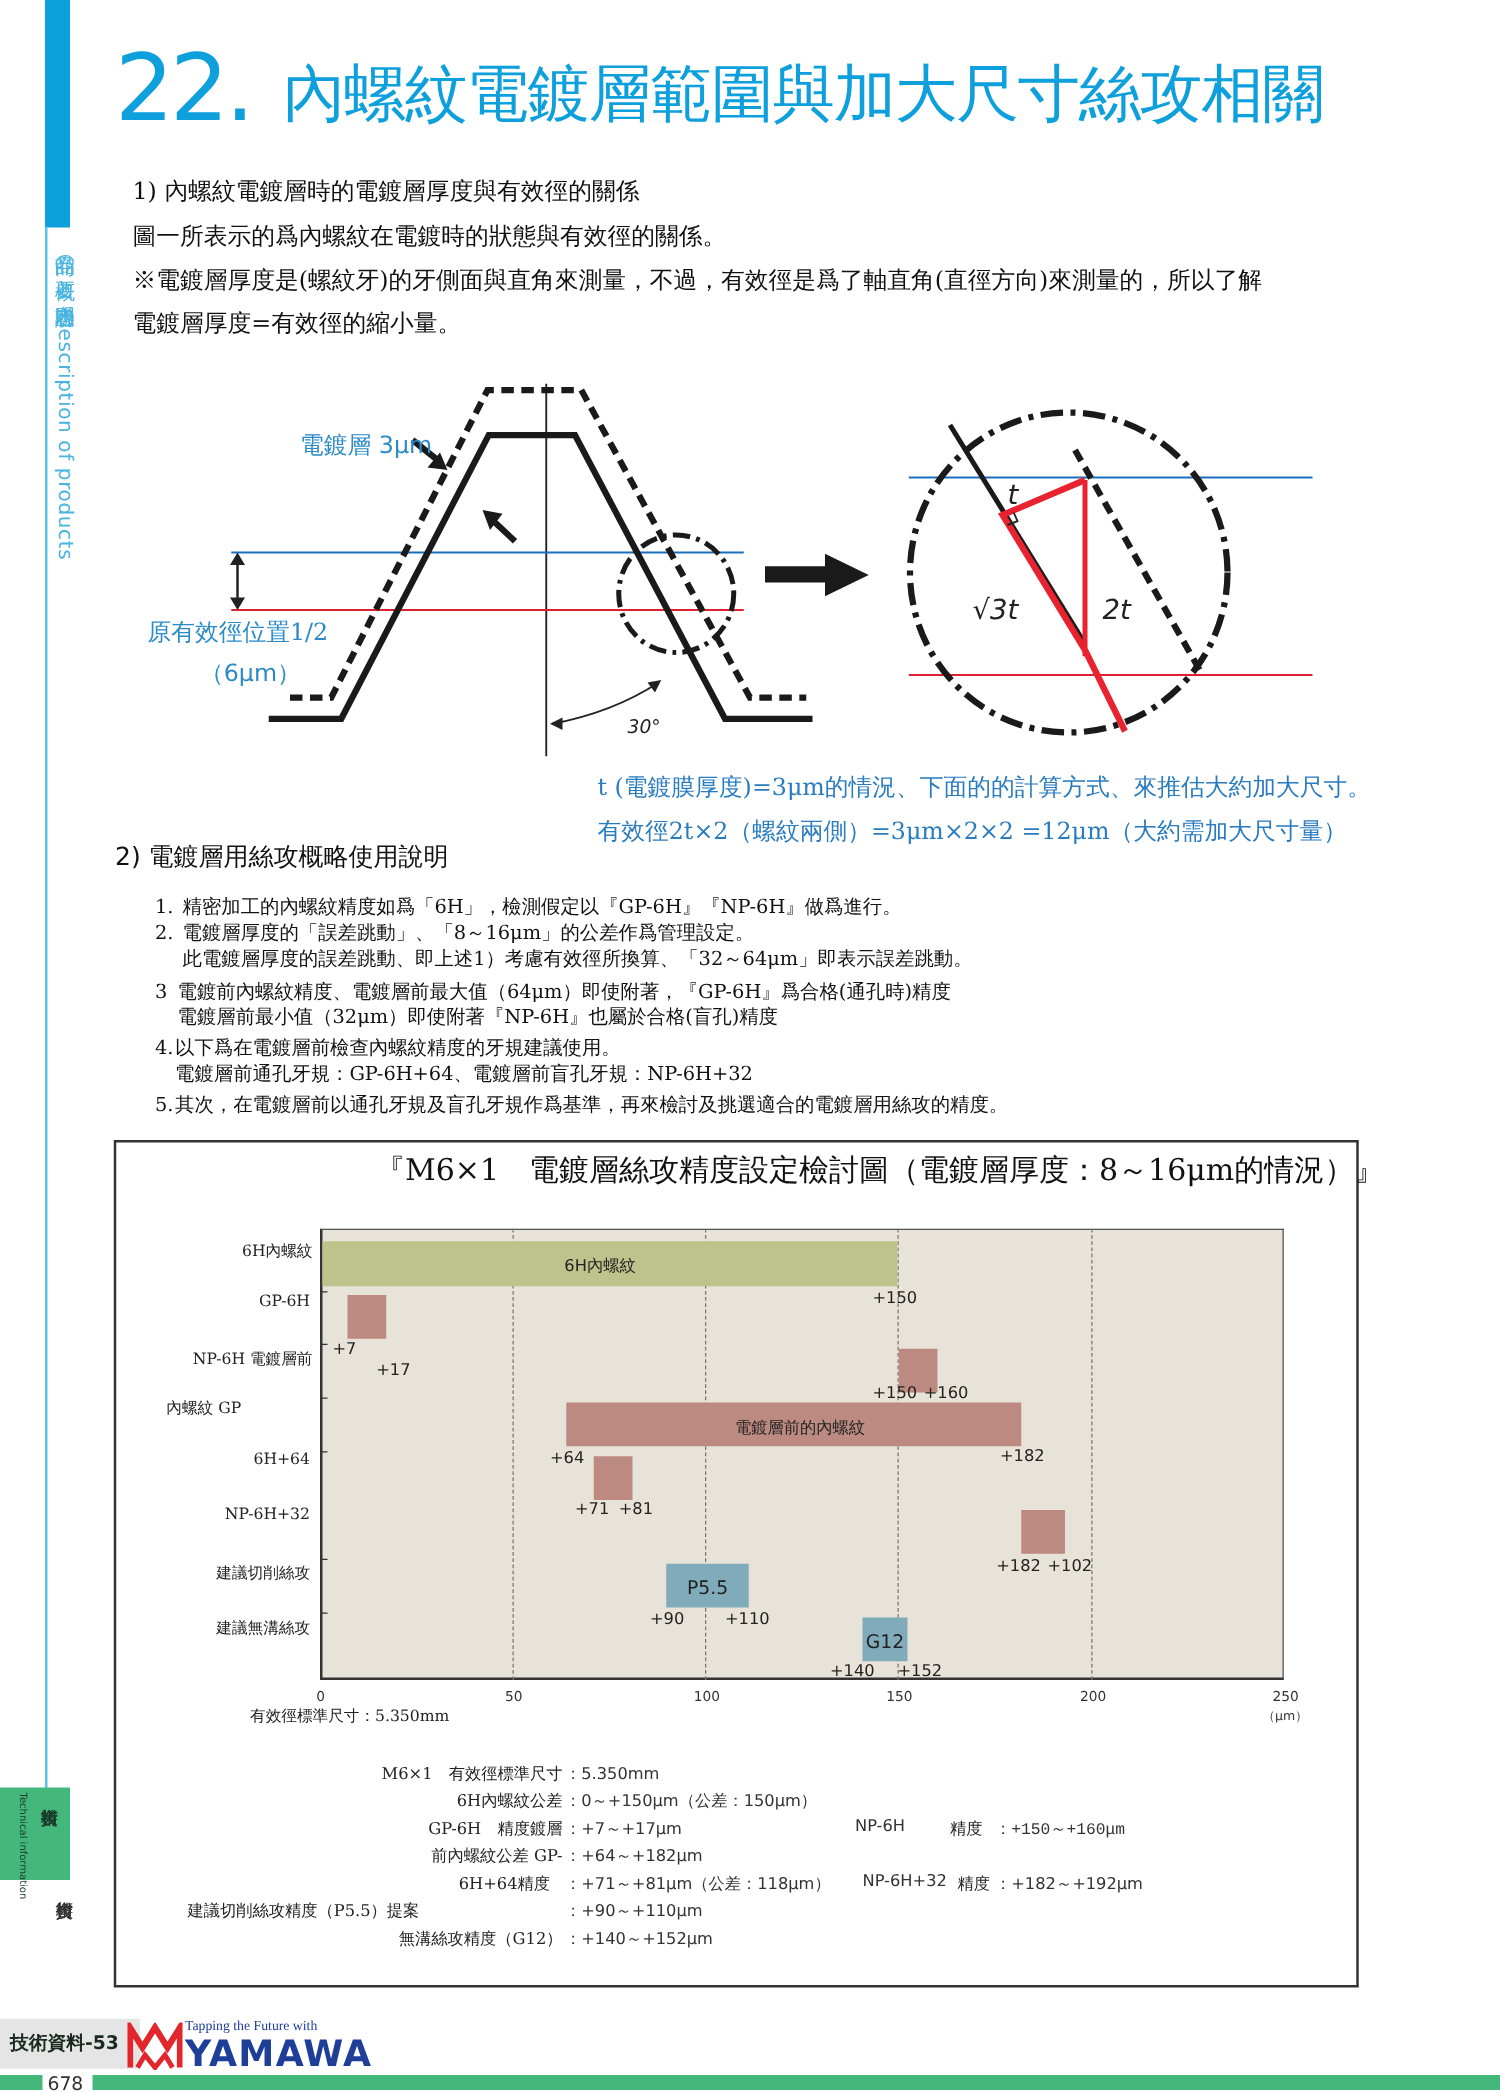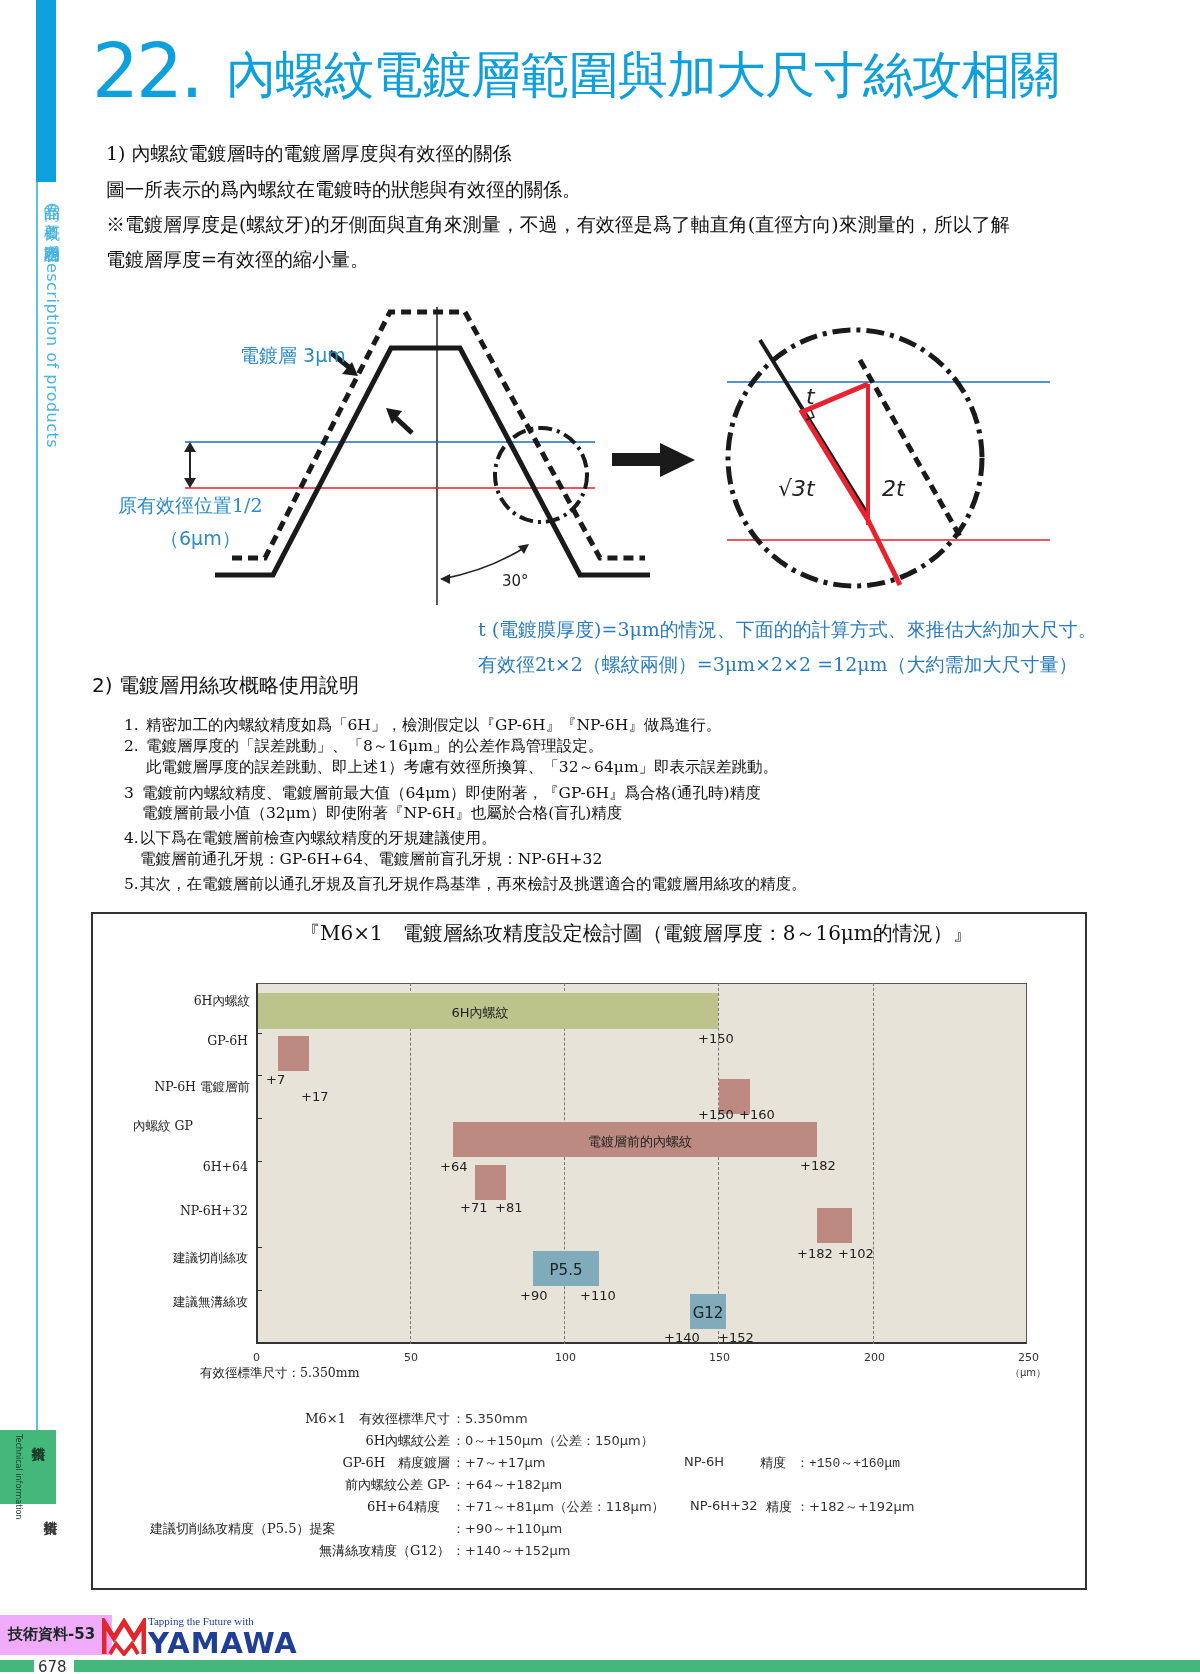--- a/index.html
+++ b/index.html
@@ -10,33 +10,33 @@
   .side-line { left:36px; top:182px; width:2px; height:1250px; background:#59c2e8; }
   .side-vert { left:38px; top:192px; width:24px; height:360px; writing-mode:vertical-rl; font-family:"DejaVu Sans",sans-serif; font-size:16px; color:#49b4e0; letter-spacing:0.5px; }
   .title-num { left:92px; top:26px; font-family:"DejaVu Sans",sans-serif; font-size:74px; color:#0ea0dc; letter-spacing:-3px; line-height:90px; }
   .title-text { left:226px; top:40px; font-family:"DejaVu Sans",sans-serif; font-size:50px; color:#0ea0dc; line-height:70px; letter-spacing:-1px; }
   .para { left:106px; font-size:19px; color:#111; line-height:26px; white-space:nowrap; }
   .diag-label { font-family:"DejaVu Sans",sans-serif; color:#2a8bc8; font-size:19px; white-space:nowrap; }
   .note-blue { left:478px; font-size:19px; color:#2a7cc0; white-space:nowrap; }
   .sec2 { left:92px; top:672px; font-size:20px; color:#111; font-family:"DejaVu Sans",sans-serif; }
   .list-line { font-size:15.5px; color:#111; white-space:nowrap; line-height:20px; }
   .chart-box { left:91px; top:912px; width:996px; height:678px; border:2px solid #333; background:#fff; }
-  .chart-title { left:300px; top:920px; font-size:20px; color:#111; white-space:nowrap; }
+  .chart-title { left:300px; top:920px; font-size:24px; color:#111; white-space:nowrap; }
   .plot { left:256px; top:983px; width:771px; height:361px; background:#e8e3d8; border-top:1px solid #555; border-right:1px solid #555; border-left:2px solid #333; border-bottom:2px solid #333; }
   .grid { top:983px; width:0; height:361px; border-left:1.5px dashed #777; }
   .bar { position:absolute; }
   .bar-label { position:absolute; font-family:"DejaVu Sans",sans-serif; font-size:13px; color:#222; text-align:center; white-space:nowrap; }
   .tick-label { font-family:"DejaVu Sans",sans-serif; font-size:11px; color:#333; white-space:nowrap; }
   .row-label { font-size:12.5px; color:#222; text-align:right; width:170px; white-space:nowrap; }
   .ytick { width:6px; height:1px; background:#333; }
   .spec { font-size:13px; color:#222; white-space:nowrap; }
   .spec-v { font-family:"DejaVu Sans",sans-serif; font-size:13px; color:#333; white-space:nowrap; }
   .tech-tab { left:0; top:1430px; width:56px; height:74px; background:#44b77b; }
   .tech-vert { writing-mode:vertical-rl; white-space:nowrap; }
-  .footer-tab { left:0; top:1615px; width:112px; height:40px; background:#f0abfc; }
+  .footer-tab { left:0; top:1615px; width:112px; height:40px; background:#e5e5e5; }
   .footer-bar { left:74px; top:1660px; width:1126px; height:12px; background:#44b77b; }
   .footer-bar2 { left:0; top:1660px; width:34px; height:12px; background:#44b77b; }
 </style>
 </head>
 <body>
 
 <div class="abs side-bar"></div>
 <div class="abs side-line"></div>
 <div class="abs side-vert">商品の概要と內容說明／Description of products</div>
 
@@ -83,21 +83,21 @@
   <line x1="760" y1="50" x2="868" y2="225" stroke="#1a1a1a" stroke-width="4"></line>
   <line x1="860" y1="70" x2="962" y2="250" stroke="#1a1a1a" stroke-width="5" stroke-dasharray="10,6"></line>
   <polyline points="868,94 802,122 868,230" fill="none" stroke="#e8232f" stroke-width="5"></polyline>
   <line x1="868" y1="94" x2="868" y2="235" stroke="#e8232f" stroke-width="4"></line>
   <line x1="868" y1="230" x2="900" y2="295" stroke="#e8232f" stroke-width="5"></line>
   <polyline points="806,130 814,127 811,120" fill="none" stroke="#222" stroke-width="1.5"></polyline>
 </svg>
 <div class="abs diag-label" style="left:240px;top:343px;">電鍍層 3μm</div>
 <div class="abs diag-label" style="left:118px;top:493px;font-family:'DejaVu Serif',serif;">原有效徑位置1/2</div>
 <div class="abs diag-label" style="left:160px;top:526px;">（6μm）</div>
-<div class="abs" style="left:502px;top:572px;font-family:'DejaVu Sans',sans-serif;font-size:15px;color:#222;">30°</div>
+<div class="abs" style="left:502px;top:572px;font-family:'DejaVu Sans',sans-serif;font-size:15px;color:#222;font-style:italic;">30°</div>
 <div class="abs" style="left:806px;top:384px;font-family:'DejaVu Sans',sans-serif;font-size:22px;font-style:italic;color:#222;">t</div>
 <div class="abs" style="left:778px;top:476px;font-family:'DejaVu Sans',sans-serif;font-size:22px;font-style:italic;color:#222;">√3t</div>
 <div class="abs" style="left:882px;top:476px;font-family:'DejaVu Sans',sans-serif;font-size:22px;font-style:italic;color:#222;">2t</div>
 
 <div class="abs note-blue" style="top:617px;">t (電鍍膜厚度)=3μm的情況、下面的的計算方式、來推估大約加大尺寸。</div>
 <div class="abs note-blue" style="top:652px;">有效徑2t×2（螺紋兩側）=3μm×2×2 =12μm（大約需加大尺寸量）</div>
 
 <div class="abs sec2">2) 電鍍層用絲攻概略使用說明</div>
 
 <div class="abs list-line" style="left:124px;top:715px;">1.</div>

